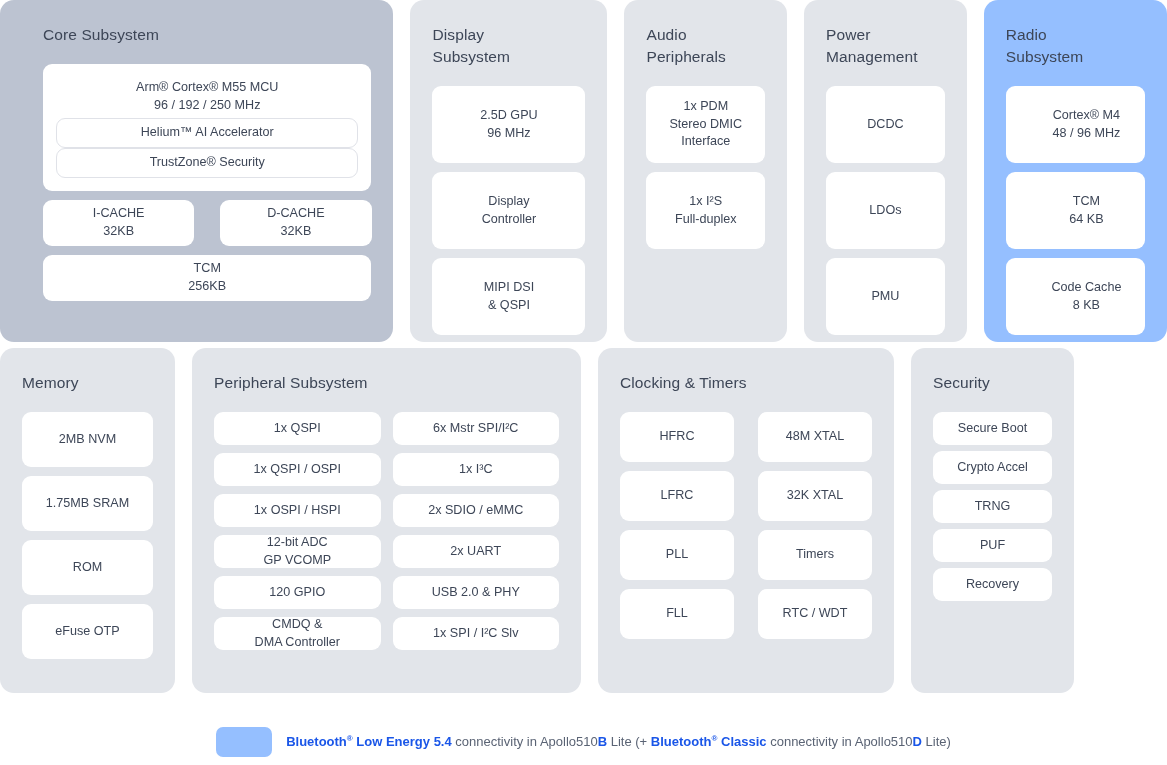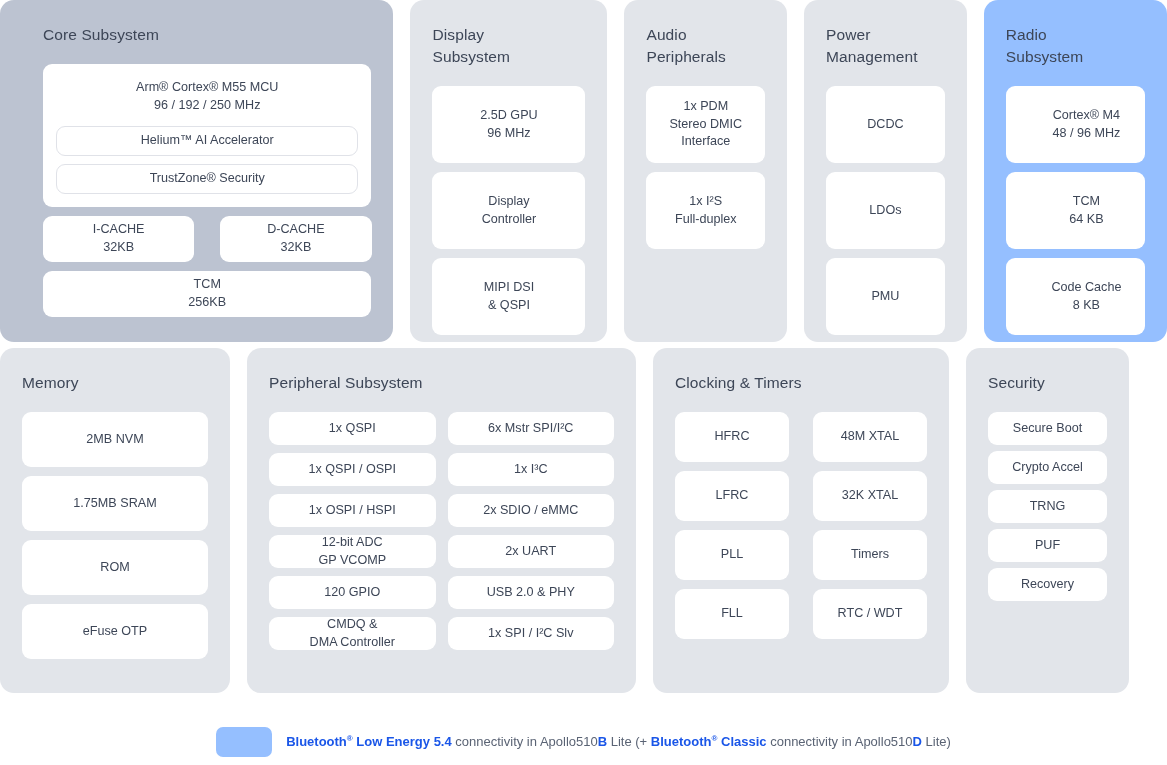--- a/index.html
+++ b/index.html
@@ -70,21 +70,20 @@
   }
 
   
   .core-body { display: flex; flex-direction: column; gap: 9px; }
   .core-cpu {
     background: #ffffff;
     border-radius: 9px;
     padding: 12px 13px 13px 13px;
     display: flex;
     flex-direction: column;
-    gap: 8px;
   }
   .core-cpu-title {
     text-align: center;
     font-size: 12.6px;
     line-height: 1.45;
     color: #3d4657;
     white-space: pre-line;
     padding: 2px 0 3px 0;
   }
   .core-cpu .card.outline { height: 30px; }
@@ -219,21 +218,21 @@
         <div class="card">TCM
 64 KB</div>
         <div class="card">Code Cache
 8 KB</div>
       </div>
     </div>
   </div>
 
   <div class="row row-bottom">
 
-    <div class="panel memory" style="width:230px;justify-content:center;">
+    <div class="panel memory" style="width:175px;justify-content:center;">
       <div class="panel-title">Memory</div>
       <div class="stack">
         <div class="card">2MB NVM</div>
         <div class="card">1.75MB SRAM</div>
         <div class="card">ROM</div>
         <div class="card">eFuse  OTP</div>
       </div>
     </div>
 
     <div class="panel peripheral" style="width:389px;">

